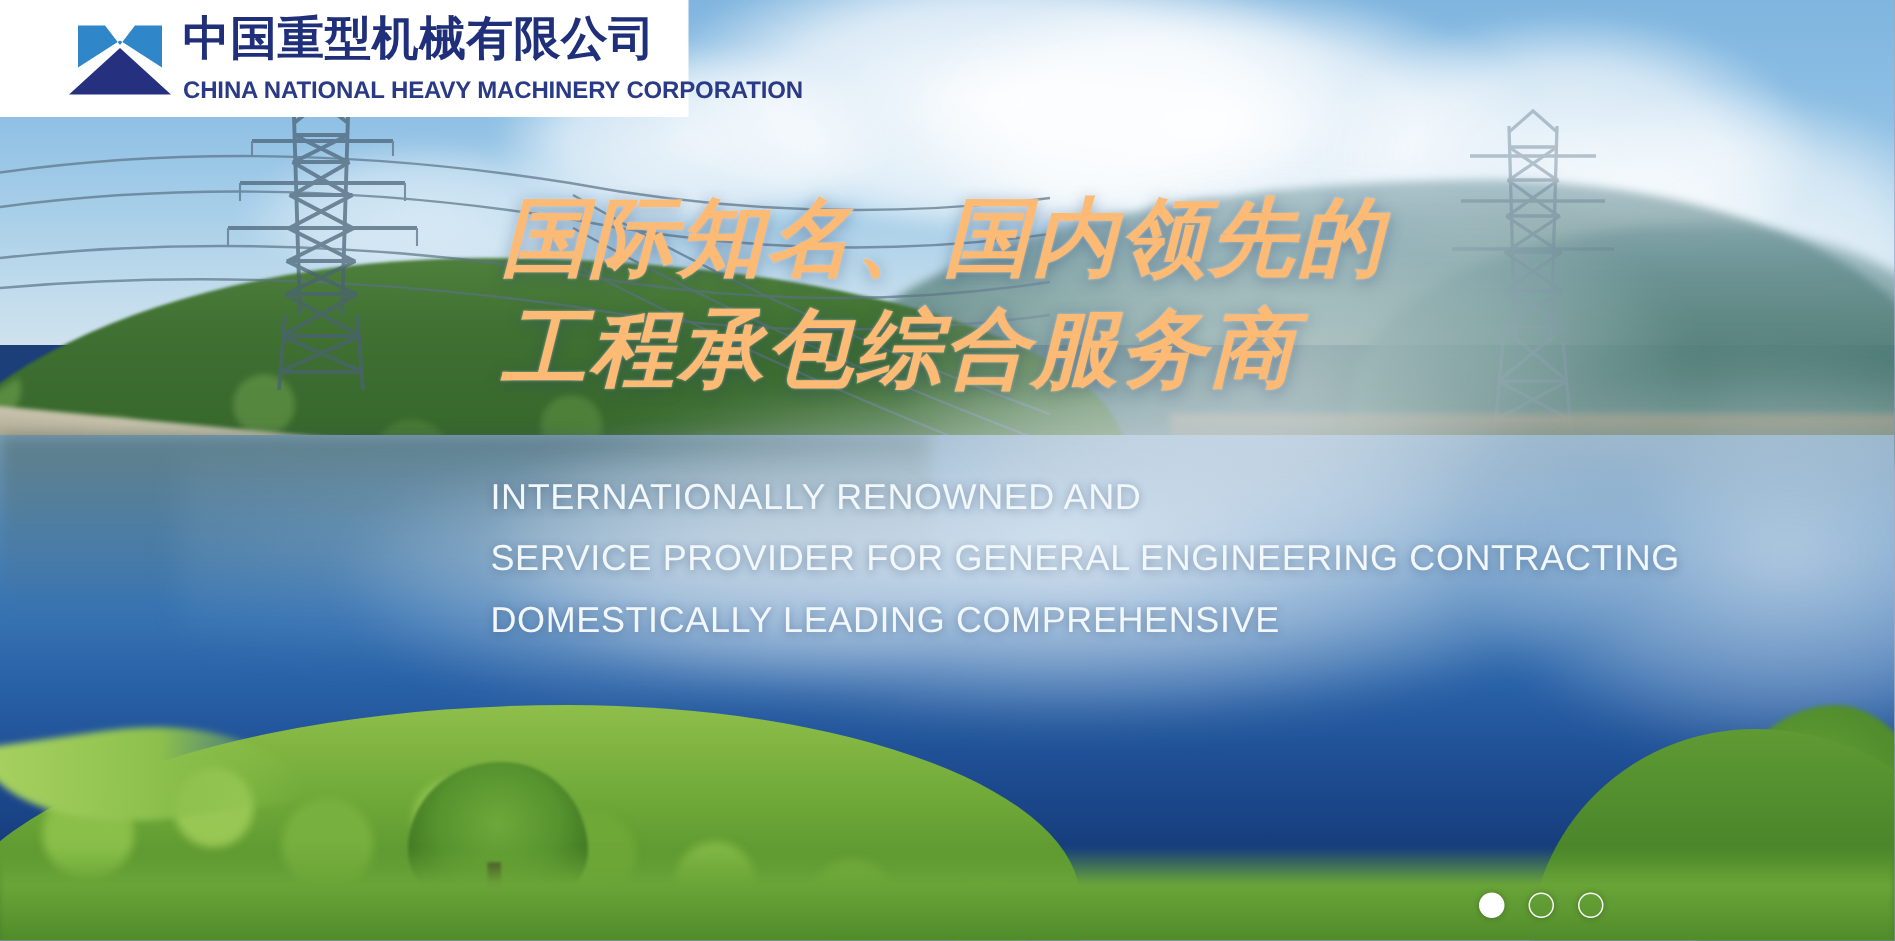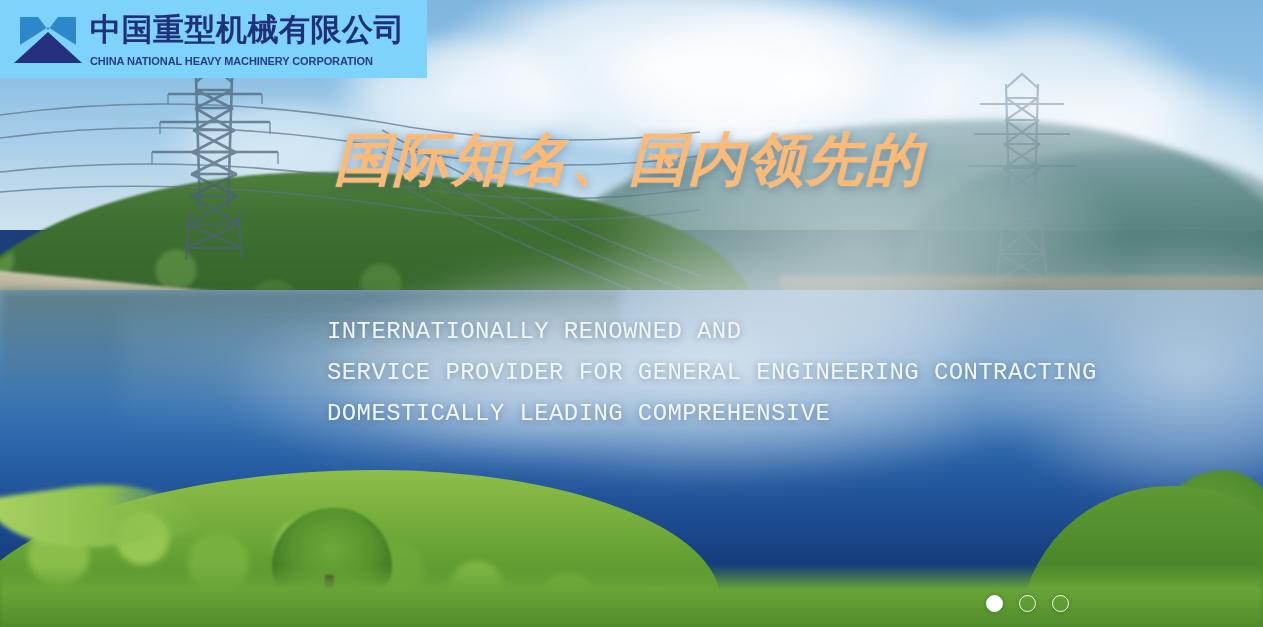--- a/index.html
+++ b/index.html
@@ -255,24 +255,25 @@
     transform: rotate(-8deg);
     filter: blur(2px);
   }
 
   
   .logo-plate {
     position: absolute;
     left: 0; top: 0;
     width: 427px;
     height: 78px;
-    background: #7dd3fc;
+    background: #ffffff;
     display: flex;
     align-items: center;
     z-index: 6;
+    padding-left: 32px;
   }
   .logo-mark {
     width: 72px;
     height: 56px;
     margin-left: 12px;
     margin-right: 6px;
     flex: none;
   }
   .logo-text {
     display: flex;
@@ -284,21 +285,21 @@
     font-size: 31px;
     line-height: 1.05;
     font-weight: 700;
     color: #1f2f7a;
     letter-spacing: .5px;
     white-space: nowrap;
     font-family: "DejaVu Sans", "Liberation Sans", sans-serif;
   }
   .logo-en {
     margin-top: 10px;
-    font-size: 11px;
+    font-size: 16px;
     font-weight: 700;
     color: #2a3a86;
     letter-spacing: -0.1px;
     white-space: nowrap;
     transform: scaleX(1.0);
     font-family: "Liberation Sans", sans-serif;
   }
 
   
   .copy {
@@ -327,21 +328,21 @@
     z-index: 5;
   }
   .subline {
     font-size: 24px;
     line-height: 41px;
     font-weight: 400;
     color: #f2f7fb;
     letter-spacing: .4px;
     white-space: nowrap;
     text-shadow: 0 1px 6px rgba(40,70,110,.45);
-    font-family: Liberation Mono, monospace;
+    font-family: Liberation Sans, sans-serif;
   }
 
   
   .dots {
     position: absolute;
     left: 986px;
     top: 595px;
     display: flex;
     gap: 16px;
     z-index: 7;
@@ -450,20 +451,21 @@
       <path d="M36,21 L70,52 L2,52 Z" fill="#25307e"></path>
     </svg>
     <div class="logo-text">
       <div class="logo-cn">中国重型机械有限公司</div>
       <div class="logo-en">CHINA NATIONAL HEAVY MACHINERY CORPORATION</div>
     </div>
   </div>
 
   <div class="copy">
     <div class="headline">国际知名、国内领先的</div>
+    <div class="headline">工程承包综合服务商</div>
   </div>
 
   <div class="subcopy">
     <div class="subline">INTERNATIONALLY RENOWNED AND</div>
     <div class="subline">SERVICE PROVIDER FOR GENERAL ENGINEERING CONTRACTING</div>
     <div class="subline">DOMESTICALLY LEADING COMPREHENSIVE</div>
   </div>
 
   <div class="dots">
     <span class="dot active"></span>

